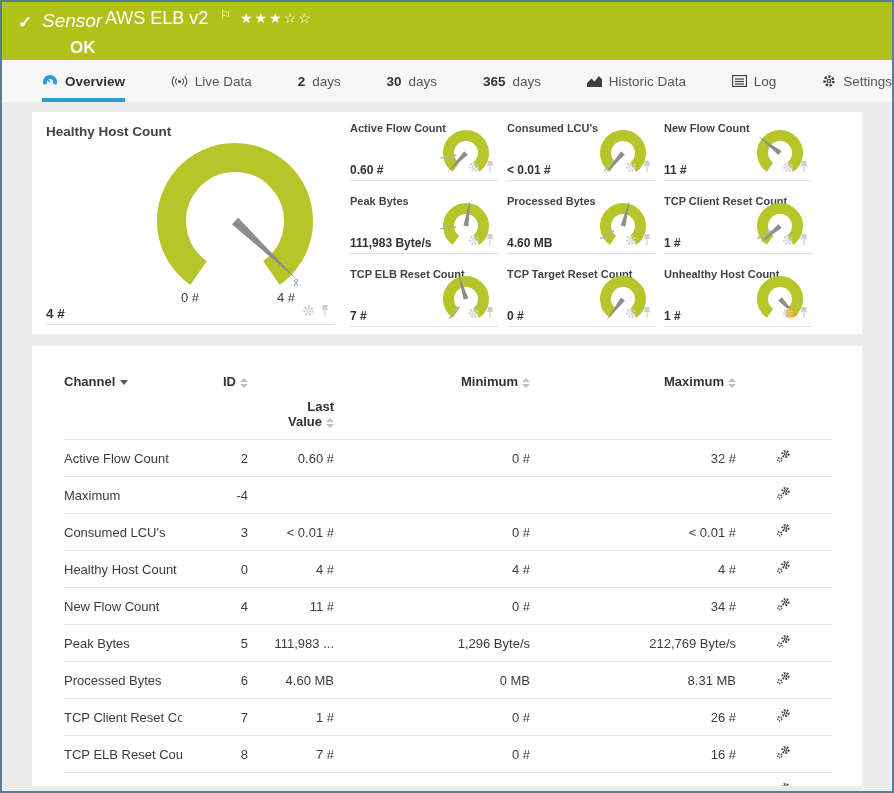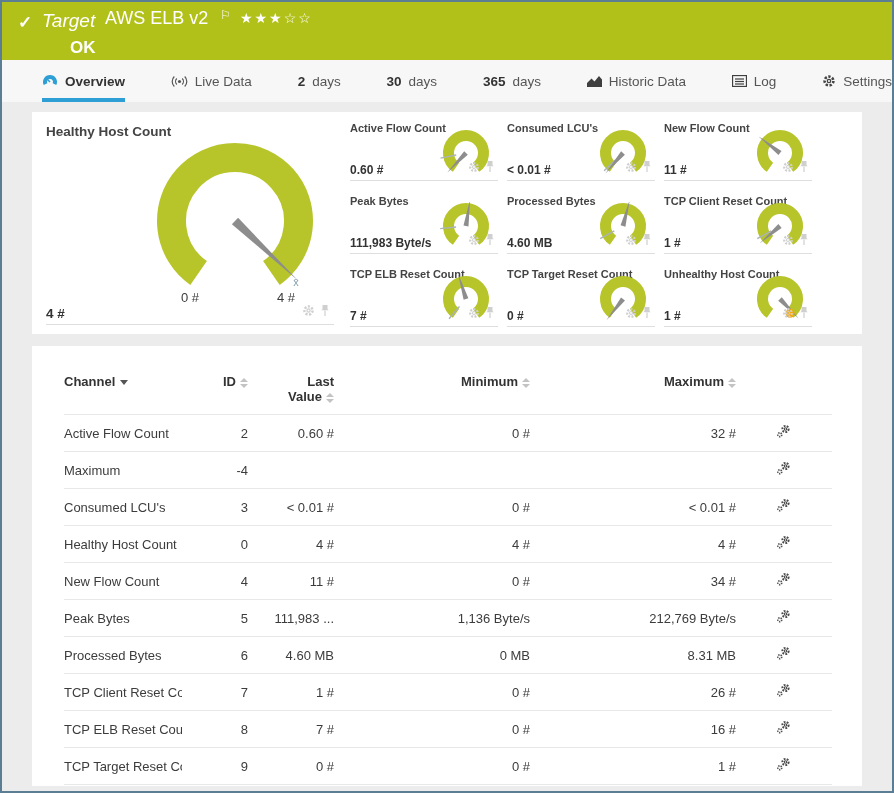--- a/index.html
+++ b/index.html
@@ -51,21 +51,21 @@
   .sg .g-icons{ right:12px; bottom:16px; }
   .sg-line{ position:absolute; left:0; right:9px; bottom:12px; border-bottom:1px solid #dedede; }
 
   
   .tcard{ margin-top:12px; background:#fff; padding:28px 30px 0 32px; height:440px; overflow:hidden; }
   table{ width:100%; border-collapse:collapse; table-layout:fixed; }
   th{ font-size:13px; color:#333; padding-bottom:10px; vertical-align:top; }
   th.c-channel{ text-align:left; }
   th.c-id{ width:66px; text-align:right; }
   th.c-last{ width:86px; text-align:right; }
-  th.c-last .wrapbox{ display:inline-block; width:52px; text-align:right; }
+  th.c-last .wrapbox{ display:inline-block; width:52px; text-align:right;margin-top:25px; }
   th.c-min{ width:196px; text-align:right; }
   th.c-max{ width:206px; text-align:right; }
   th.c-act{ width:96px; }
   td{ font-size:13px; color:#3c3c3c; padding:9px 0; border-top:1px solid #e8e8e8;
       white-space:nowrap; overflow:hidden; }
   td.r{ text-align:right; }
   td.act{ text-align:center; }
   td.act .gear-btn{ display:inline-block; cursor:pointer; line-height:0; }
   .caret-down{ display:inline-block; width:0; height:0; border-left:4px solid transparent;
                border-right:4px solid transparent; border-top:5px solid #555;
@@ -76,21 +76,21 @@
   .sort .up{ border-bottom:4px solid #c3c3c3; margin-bottom:2px; }
   .sort .dn{ border-top:4px solid #c3c3c3; }
 </style>
 </head>
 <body>
 
 <div class="window">
 
   <div class="hdr">
     <span class="check">✓</span>
-    <span class="kind">Target</span>
+    <span class="kind">Sensor</span>
     <span class="title">AWS ELB v2</span>
     <span class="flag">⚐</span>
     <span class="stars">★★★☆☆</span>
     <span class="status">OK</span>
   </div>
 
   <div class="tabs" id="tabs">
       <div class="tab active">
         <span>
           <svg width="16" height="14" viewBox="0 0 16 14">
@@ -439,21 +439,21 @@
               <td class="act"><span class="gear-btn"><svg width="16" height="15" viewBox="0 0 16 15">
                     <circle cx="9.5" cy="5" r="3.1" stroke="#4a4a4a" stroke-width="2" stroke-dasharray="1.8 1.3" fill="none"></circle>
                     <circle cx="9.5" cy="5" r="1.2" stroke="#4a4a4a" stroke-width="1.1" fill="none"></circle>
                     <circle cx="3.8" cy="10.8" r="1.9" stroke="#4a4a4a" stroke-width="1.7" stroke-dasharray="1.2 1" fill="none"></circle>
                   </svg></span></td>
             </tr>
             <tr>
               <td>Peak Bytes</td>
               <td class="r">5</td>
               <td class="r">111,983 ...</td>
-              <td class="r">1,136 Byte/s</td>
+              <td class="r">1,296 Byte/s</td>
               <td class="r">212,769 Byte/s</td>
               <td class="act"><span class="gear-btn"><svg width="16" height="15" viewBox="0 0 16 15">
                     <circle cx="9.5" cy="5" r="3.1" stroke="#4a4a4a" stroke-width="2" stroke-dasharray="1.8 1.3" fill="none"></circle>
                     <circle cx="9.5" cy="5" r="1.2" stroke="#4a4a4a" stroke-width="1.1" fill="none"></circle>
                     <circle cx="3.8" cy="10.8" r="1.9" stroke="#4a4a4a" stroke-width="1.7" stroke-dasharray="1.2 1" fill="none"></circle>
                   </svg></span></td>
             </tr>
             <tr>
               <td>Processed Bytes</td>
               <td class="r">6</td>

